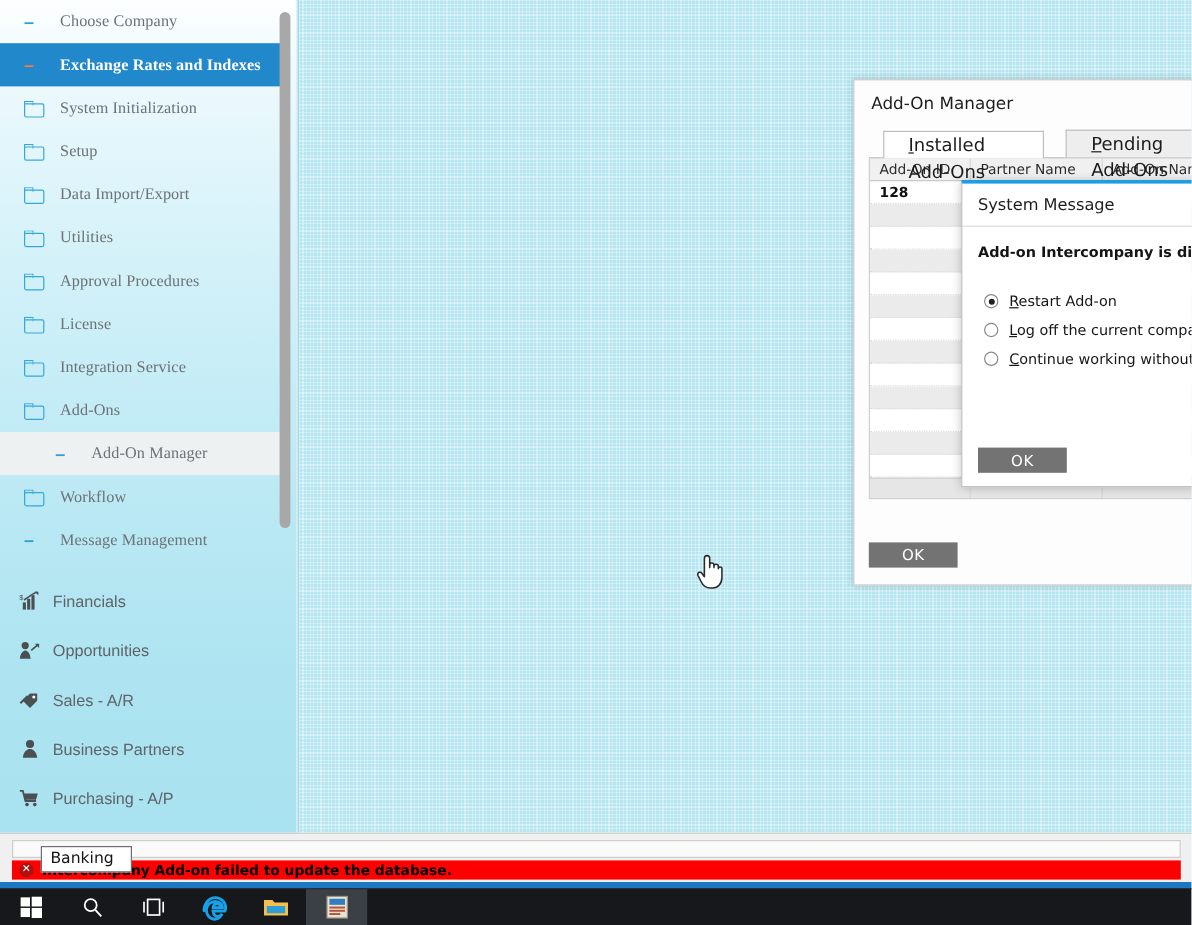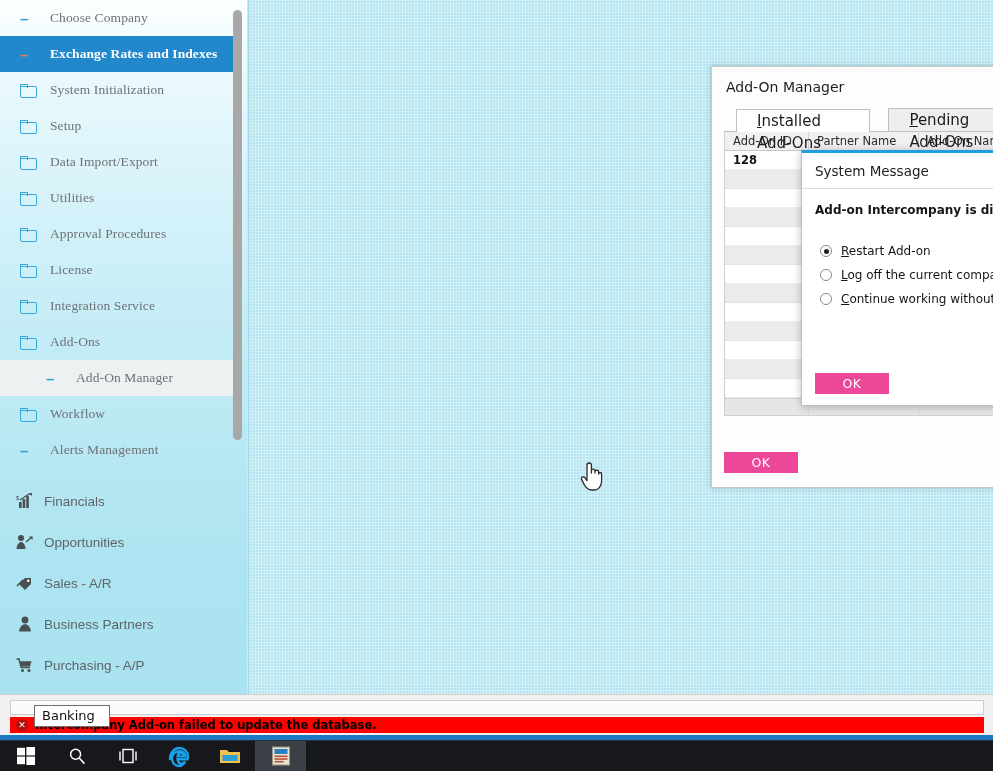--- a/index.html
+++ b/index.html
@@ -148,21 +148,21 @@
   .grid-row.alt { background: #ebebeb; font-weight: normal; }
   .grid-foot {
     display: flex; height: 17px; background: #e6e6e6;
     border-top: 1px solid #cfcfcf;
   }
   .grid-foot div { border-right: 1px solid #d6d6d6; height: 17px; }
 
   .aom-footer { position: absolute; left: 12px; bottom: 14px; }
 
   .btn-ok {
-    background: #ec4899; color: #ffffff; border: none;
+    background: #737373; color: #ffffff; border: none;
     font-size: 12.5px; font-family: "DejaVu Sans", sans-serif;
     width: 74px; height: 21px; line-height: 21px;
     text-align: center; cursor: pointer;
     letter-spacing: .4px;
   }
 
   
   .sysmsg {
     position: absolute; left: 801px; top: 150px; width: 300px; height: 256px;
     background: #ffffff; border: 1px solid #c0c0c0;
@@ -336,21 +336,21 @@
         <span class="glyph">
             <i class="folder"></i>
           </span>
         <span class="label">Workflow</span>
       </div>
 
       <div class="node">
         <span class="glyph">
             <span class="dash">–</span>
           </span>
-        <span class="label">Alerts Management</span>
+        <span class="label">Message Management</span>
       </div>
 
       <div class="module">
         <span class="micon">
           <svg width="18" height="16" viewBox="0 0 18 16" aria-hidden="true">
             <text x="0" y="7" font-size="6" fill="#4a4f52" font-family="Liberation Sans, sans-serif">$</text>
             <rect x="3" y="9" width="2.6" height="6" fill="#4a4f52"></rect>
             <rect x="6.6" y="6" width="2.6" height="9" fill="#4a4f52"></rect>
             <rect x="10.2" y="3" width="2.6" height="12" fill="#4a4f52"></rect>
             <path d="M4 7 L10 3 L15 0" stroke="#4a4f52" stroke-width="1.3" fill="none"></path>

